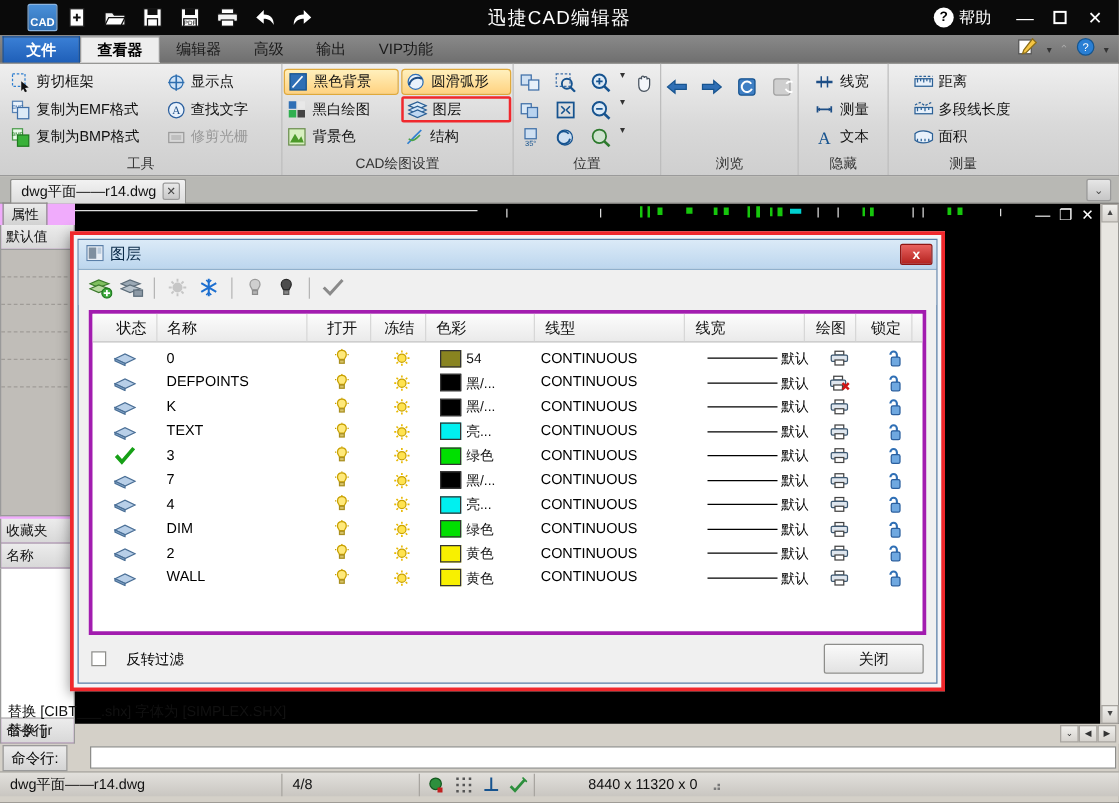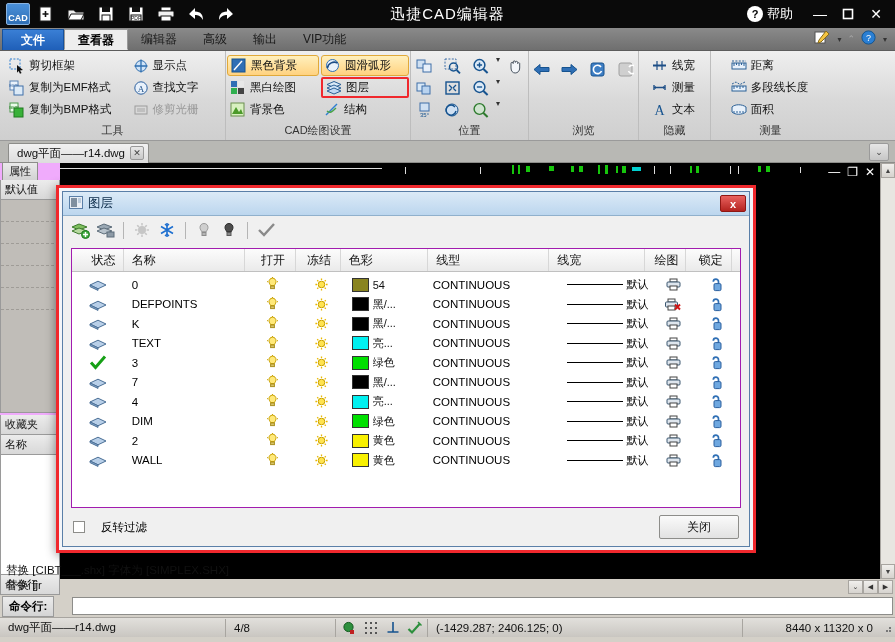--- a/index.html
+++ b/index.html
@@ -18,21 +18,21 @@
   }
   #qat { display:flex; align-items:center; gap:2px; padding-left:3px; }
   .qat-btn {
     width:28px; height:24px; display:flex; align-items:center;
     justify-content:center; color:#fff; cursor:default;
   }
   .cadlogo {
     width:24px;height:22px;background:linear-gradient(#4a90d9,#2f6fb5);
     border:1px solid #8ab4e0; border-radius:2px; color:#fff;
     font-size:9px; font-weight:bold; display:flex; align-items:flex-end;
-    justify-content:center; padding-bottom:1px; margin-left:3px;
+    justify-content:center; padding-bottom:1px; margin-left:19px;
     font-family:"Liberation Sans",sans-serif;
   }
   #apptitle {
     position:absolute; left:0; right:0; text-align:center;
     color:#fff; font-size:15px; letter-spacing:1px; pointer-events:none;
   }
   #winctl { margin-left:auto; display:flex; align-items:center;
             padding-right:6px; gap:2px; z-index:3;}
   .help-grp { display:flex; align-items:center; color:#fff; font-size:13px; gap:4px; margin-right:12px;}
   .help-circle{width:16px;height:16px;border-radius:50%;background:#fff;color:#000;
@@ -156,21 +156,21 @@
     justify-content:flex-end; gap:0; padding-right:2px; }
   .hs-btn { width:15px;height:14px;background:linear-gradient(#f0efec,#d6d3ce);
     border:1px solid #a8a5a0; display:flex; align-items:center;
     justify-content:center; font-size:7px; color:#333;}
   .drawing-line { position:absolute; background:#16c60c; }
   .drawing-line.cy { background:#00d0d0; }
   .drawing-line.wh { background:#dcdcdc; }
   #bottomzone { position:absolute; left:0; right:0; bottom:0; height:47px;
                 background:#d4d0c8; }
   #cmdline-row { display:flex; align-items:center; height:22px; padding:1px 2px;
-                 gap:18px;font-weight:bold; }
+                 gap:18px; }
   #cmdlabel { background:linear-gradient(#ececec,#d4d4d4); border:1px solid #9a9a9a;
               padding:2px 6px; font-size:11.5px; }
   #cmdinput { flex:1; height:18px; background:#fff; border:1px solid #8d8d8a;
               font-size:11.5px; padding:0 3px; }
   #statusbar { display:flex; align-items:center; height:20px;
     background:linear-gradient(#e2e0dc,#c9c6c1); border-top:1px solid #a8a5a0;
     font-size:11.5px; color:#111; }
   .sb-cell { padding:0 8px; height:18px; display:flex; align-items:center;
     border-right:1px solid #a8a5a0; }
   .sb-ico { width:20px; display:flex; align-items:center; justify-content:center;}
@@ -196,21 +196,21 @@
     background:linear-gradient(#e9625f,#b4231f); border:1px solid #8e1714;
     border-radius:2px; color:#fff; font-size:11px; font-weight:bold;
     display:flex; align-items:center; justify-content:center;
   }
   #dlg-toolbar { height:28px; display:flex; align-items:center; gap:3px;
                  padding:0 6px; background:#f0f0f0; }
   .tb-sep { width:1px; height:17px; background:#b5b5b5; margin:0 4px; }
   .tb-ico { width:22px;height:22px; display:flex; align-items:center;
             justify-content:center; }
 
-  #tablebox { margin:4px 8px 0; flex:1; background:#fff; border:1px solid #a21caf;
+  #tablebox { margin:4px 8px 0; flex:1; background:#fff; border:3px solid #a21caf;
               display:flex; flex-direction:column; overflow:hidden; }
   #thead { display:flex; height:23px; background:linear-gradient(#fcfcfc,#eaeaea);
            border-bottom:1px solid #c0c0c0; }
   #thead div { font-size:12px; color:#111; display:flex; align-items:center;
                padding-left:8px; border-right:1px solid #d7d7d7; }
   .tbody-row { display:flex; height:19.5px; align-items:center; }
   .tbody-row > div { display:flex; align-items:center; height:100%; }
   .c-state{width:56px;justify-content:center;}
   .c-name{width:133px;padding-left:8px;font-size:11.5px;}
   .c-open{width:56px;justify-content:center;}
@@ -762,21 +762,20 @@
             <path d="M7 1v10M1.5 11h11" stroke="#16538f" stroke-width="1.6"></path>
           </svg>
       </span>
       <span class="sb-ico">
         <svg width="15" height="14" viewBox="0 0 15 14">
             <path d="M1.5 8 L5 11.5 L13 2.5" fill="none" stroke="#2d8f3d" stroke-width="2.2"></path>
             <path d="M11 1 L14.5 4.5" stroke="#2d8f3d" stroke-width="1.4"></path>
           </svg>
       </span>
     </div>
-    <div class="sb-cell" style="flex:1;">(-1429.287; 2406.125; 0)</div>
     <div class="sb-cell" style="width:138px;justify-content:flex-end;border-right:none;">8440 x 11320 x 0</div>
     <div class="sb-cell" style="width:14px;padding:0;border-right:none;">
       <svg width="12" height="12" viewBox="0 0 12 12">
           <g fill="#777">
             <rect x="8" y="8" width="2" height="2"></rect>
             <rect x="5" y="8" width="2" height="2"></rect>
             <rect x="8" y="5" width="2" height="2"></rect>
           </g>
         </svg>
     </div>

